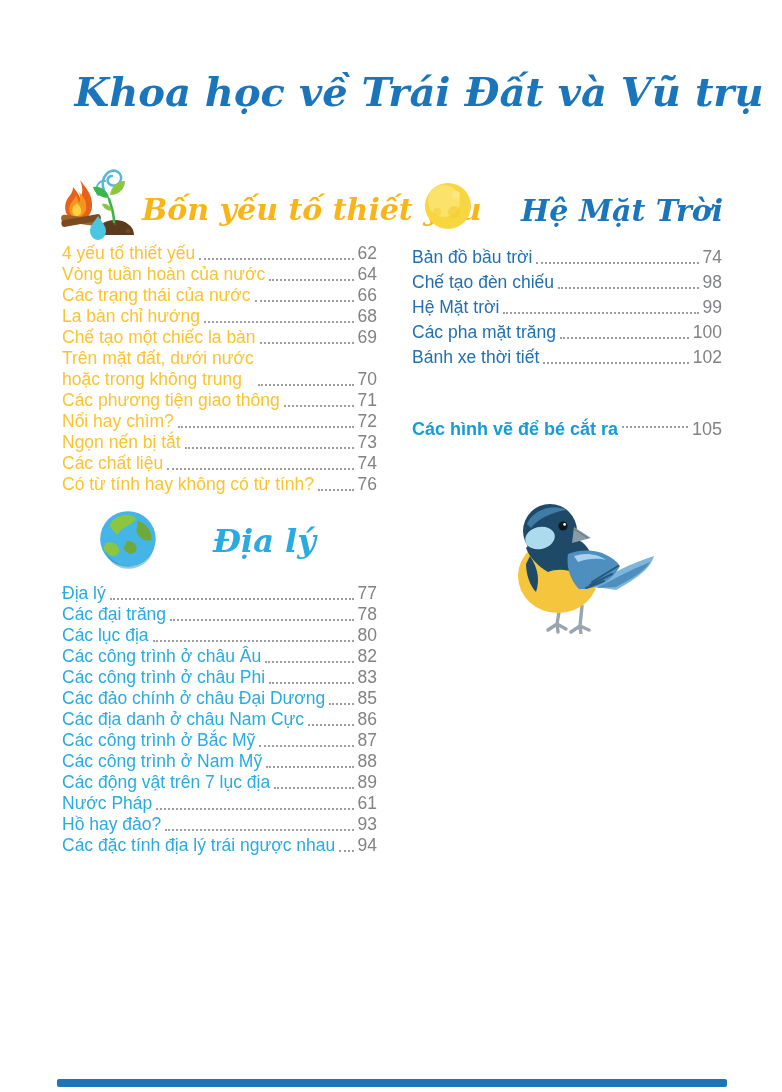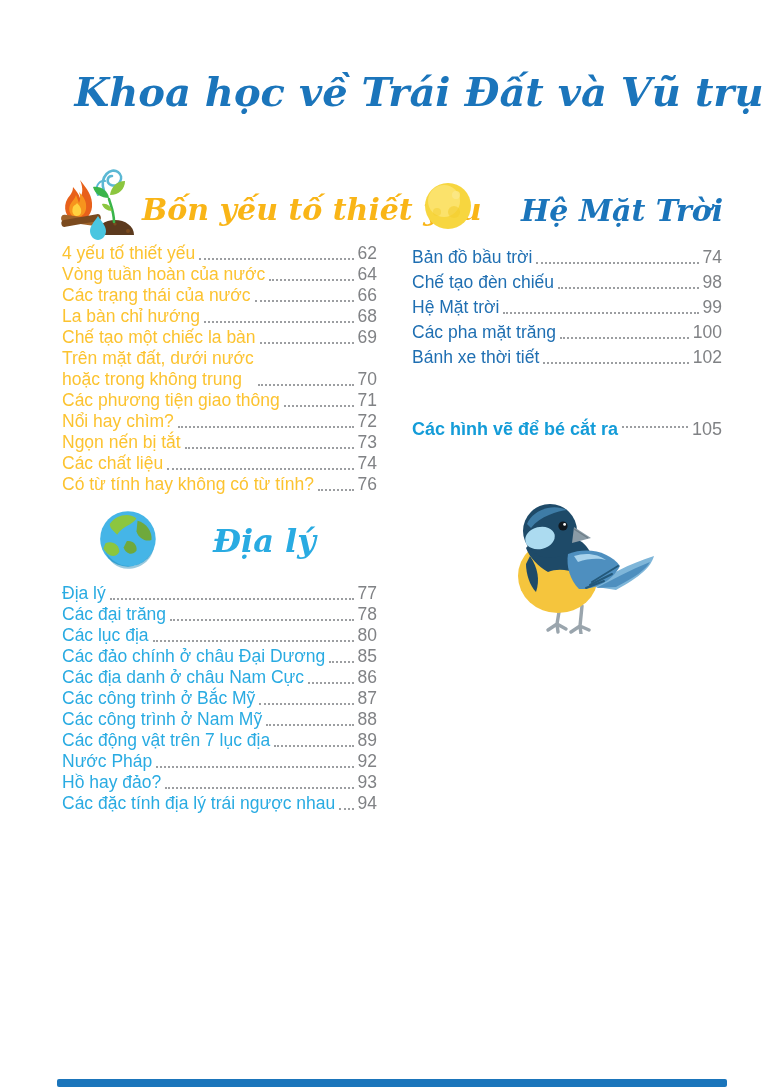--- a/index.html
+++ b/index.html
@@ -199,20 +199,30 @@
         <span class="toc-label">Các đại trăng</span>
         <span class="toc-dots"></span>
         <span class="toc-page">78</span>
       </div>
       <div class="toc-row">
         <span class="toc-label">Các lục địa</span>
         <span class="toc-dots"></span>
         <span class="toc-page">80</span>
       </div>
       <div class="toc-row">
+        <span class="toc-label">Các công trình ở châu Âu</span>
+        <span class="toc-dots"></span>
+        <span class="toc-page">82</span>
+      </div>
+      <div class="toc-row">
+        <span class="toc-label">Các công trình ở châu Phi</span>
+        <span class="toc-dots"></span>
+        <span class="toc-page">83</span>
+      </div>
+      <div class="toc-row">
         <span class="toc-label">Các đảo chính ở châu Đại Dương</span>
         <span class="toc-dots"></span>
         <span class="toc-page">85</span>
       </div>
       <div class="toc-row">
         <span class="toc-label">Các địa danh ở châu Nam Cực</span>
         <span class="toc-dots"></span>
         <span class="toc-page">86</span>
       </div>
       <div class="toc-row">
@@ -226,21 +236,21 @@
         <span class="toc-page">88</span>
       </div>
       <div class="toc-row">
         <span class="toc-label">Các động vật trên 7 lục địa</span>
         <span class="toc-dots"></span>
         <span class="toc-page">89</span>
       </div>
       <div class="toc-row">
         <span class="toc-label">Nước Pháp</span>
         <span class="toc-dots"></span>
-        <span class="toc-page">92</span>
+        <span class="toc-page">61</span>
       </div>
       <div class="toc-row">
         <span class="toc-label">Hồ hay đảo?</span>
         <span class="toc-dots"></span>
         <span class="toc-page">93</span>
       </div>
       <div class="toc-row">
         <span class="toc-label">Các đặc tính địa lý trái ngược nhau</span>
         <span class="toc-dots"></span>
         <span class="toc-page">94</span>

